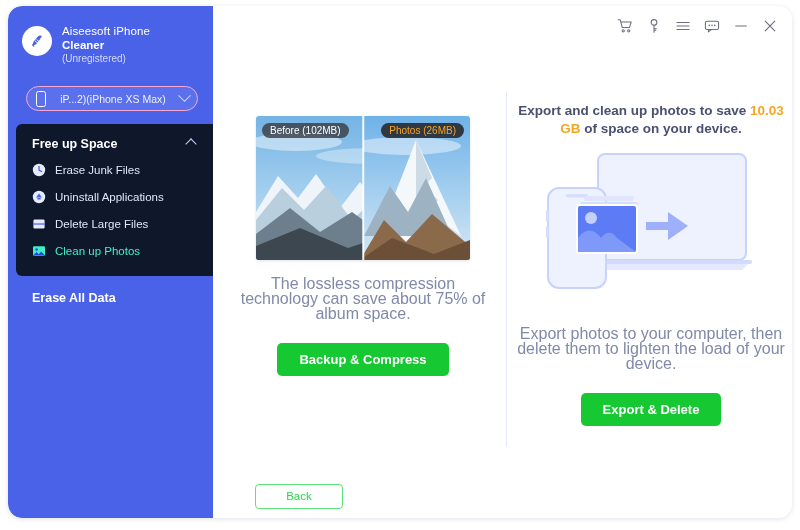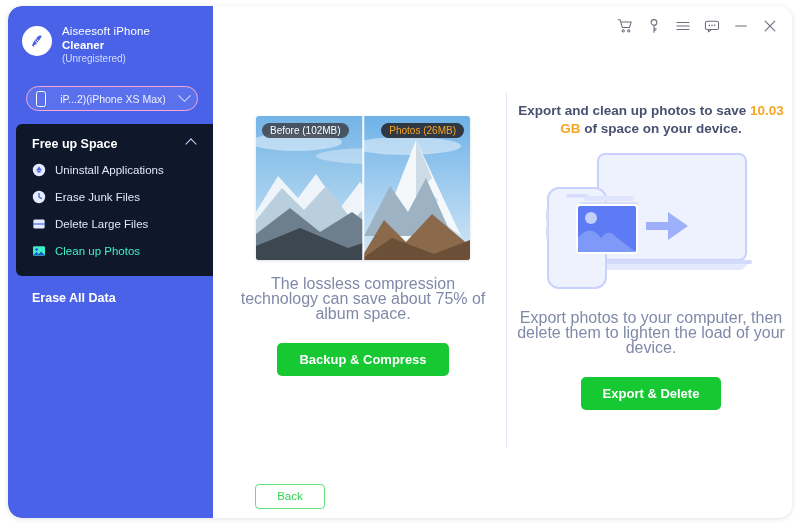--- a/index.html
+++ b/index.html
@@ -203,41 +203,41 @@
 
   .illus { margin: 10px auto 0 auto; width: 230px; height: 148px; display: block; }
 
   .caption {
     margin-top: 16px;
     text-align: center;
     font-size: 16px;
     line-height: 15px;
     color: #8089a8;
   }
-  .panel.right .caption { margin-top: 14px; }
+  .panel.right .caption { margin-top: 30px; }
 
   .cta-wrap { margin-top: 22px; text-align: center; }
   .cta {
     display: inline-block;
     background: #16c932;
     color: #ffffff;
     font-size: 13px;
     font-weight: bold;
     border: none;
     border-radius: 5px;
     padding: 0 22px;
     height: 33px; line-height: 33px;
     cursor: pointer;
     font-family: "Liberation Sans", sans-serif;
   }
 
   .back-btn {
     position: absolute;
     left: 42px; top: 478px;
-    width: 70px; height: 25px;
+    width: 88px; height: 25px;
     background: #ffffff;
     border: 1px solid #5ee07a;
     border-radius: 4px;
     color: #2fd14f;
     font-size: 11.5px;
     line-height: 23px;
     text-align: center;
     cursor: pointer;
     font-family: "Liberation Sans", sans-serif;
   }
@@ -275,32 +275,32 @@
 
       <div class="nav-group">
         <div class="group-head">
           <span class="gtitle">Free up Space</span>
           <span class="chev-up"></span>
         </div>
 
         <div class="nav-item">
           <svg class="nav-icon" viewBox="0 0 14 14">
             <circle cx="7" cy="7" r="6.2" fill="#e6ebfe"></circle>
+            <path d="M7 3.4V7l2.6 1.5" stroke="#4a62e8" stroke-width="1.3" fill="none" stroke-linecap="round"></path>
+          </svg>
+          <span class="nav-label">Erase Junk Files</span>
+        </div>
+
+        <div class="nav-item">
+          <svg class="nav-icon" viewBox="0 0 14 14">
+            <circle cx="7" cy="7" r="6.2" fill="#e6ebfe"></circle>
             <path d="M7 3.6L10 7.4H4z" fill="#4a62e8"></path>
             <rect x="5.3" y="8.1" width="3.4" height="1.5" rx=".5" fill="#4a62e8"></rect>
           </svg>
           <span class="nav-label">Uninstall Applications</span>
-        </div>
-
-        <div class="nav-item">
-          <svg class="nav-icon" viewBox="0 0 14 14">
-            <circle cx="7" cy="7" r="6.2" fill="#e6ebfe"></circle>
-            <path d="M7 3.4V7l2.6 1.5" stroke="#4a62e8" stroke-width="1.3" fill="none" stroke-linecap="round"></path>
-          </svg>
-          <span class="nav-label">Erase Junk Files</span>
         </div>
 
         <div class="nav-item">
           <svg class="nav-icon" viewBox="0 0 14 14">
             <rect x="1.4" y="2.4" width="11.2" height="9.2" rx="1.4" fill="#e6ebfe"></rect>
             <rect x="1.4" y="6.4" width="11.2" height="1.2" fill="#4a62e8"></rect>
           </svg>
           <span class="nav-label">Delete Large Files</span>
         </div>
 

